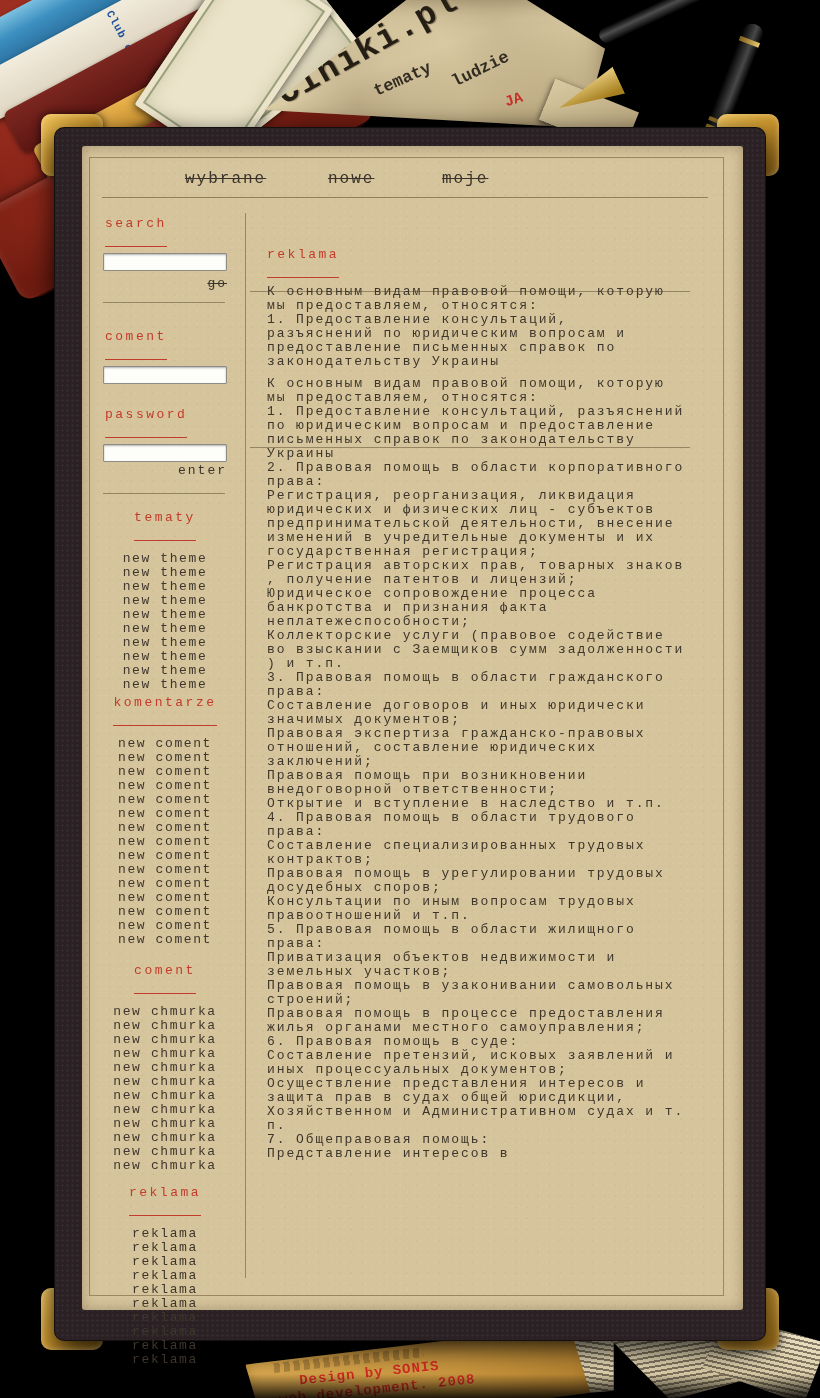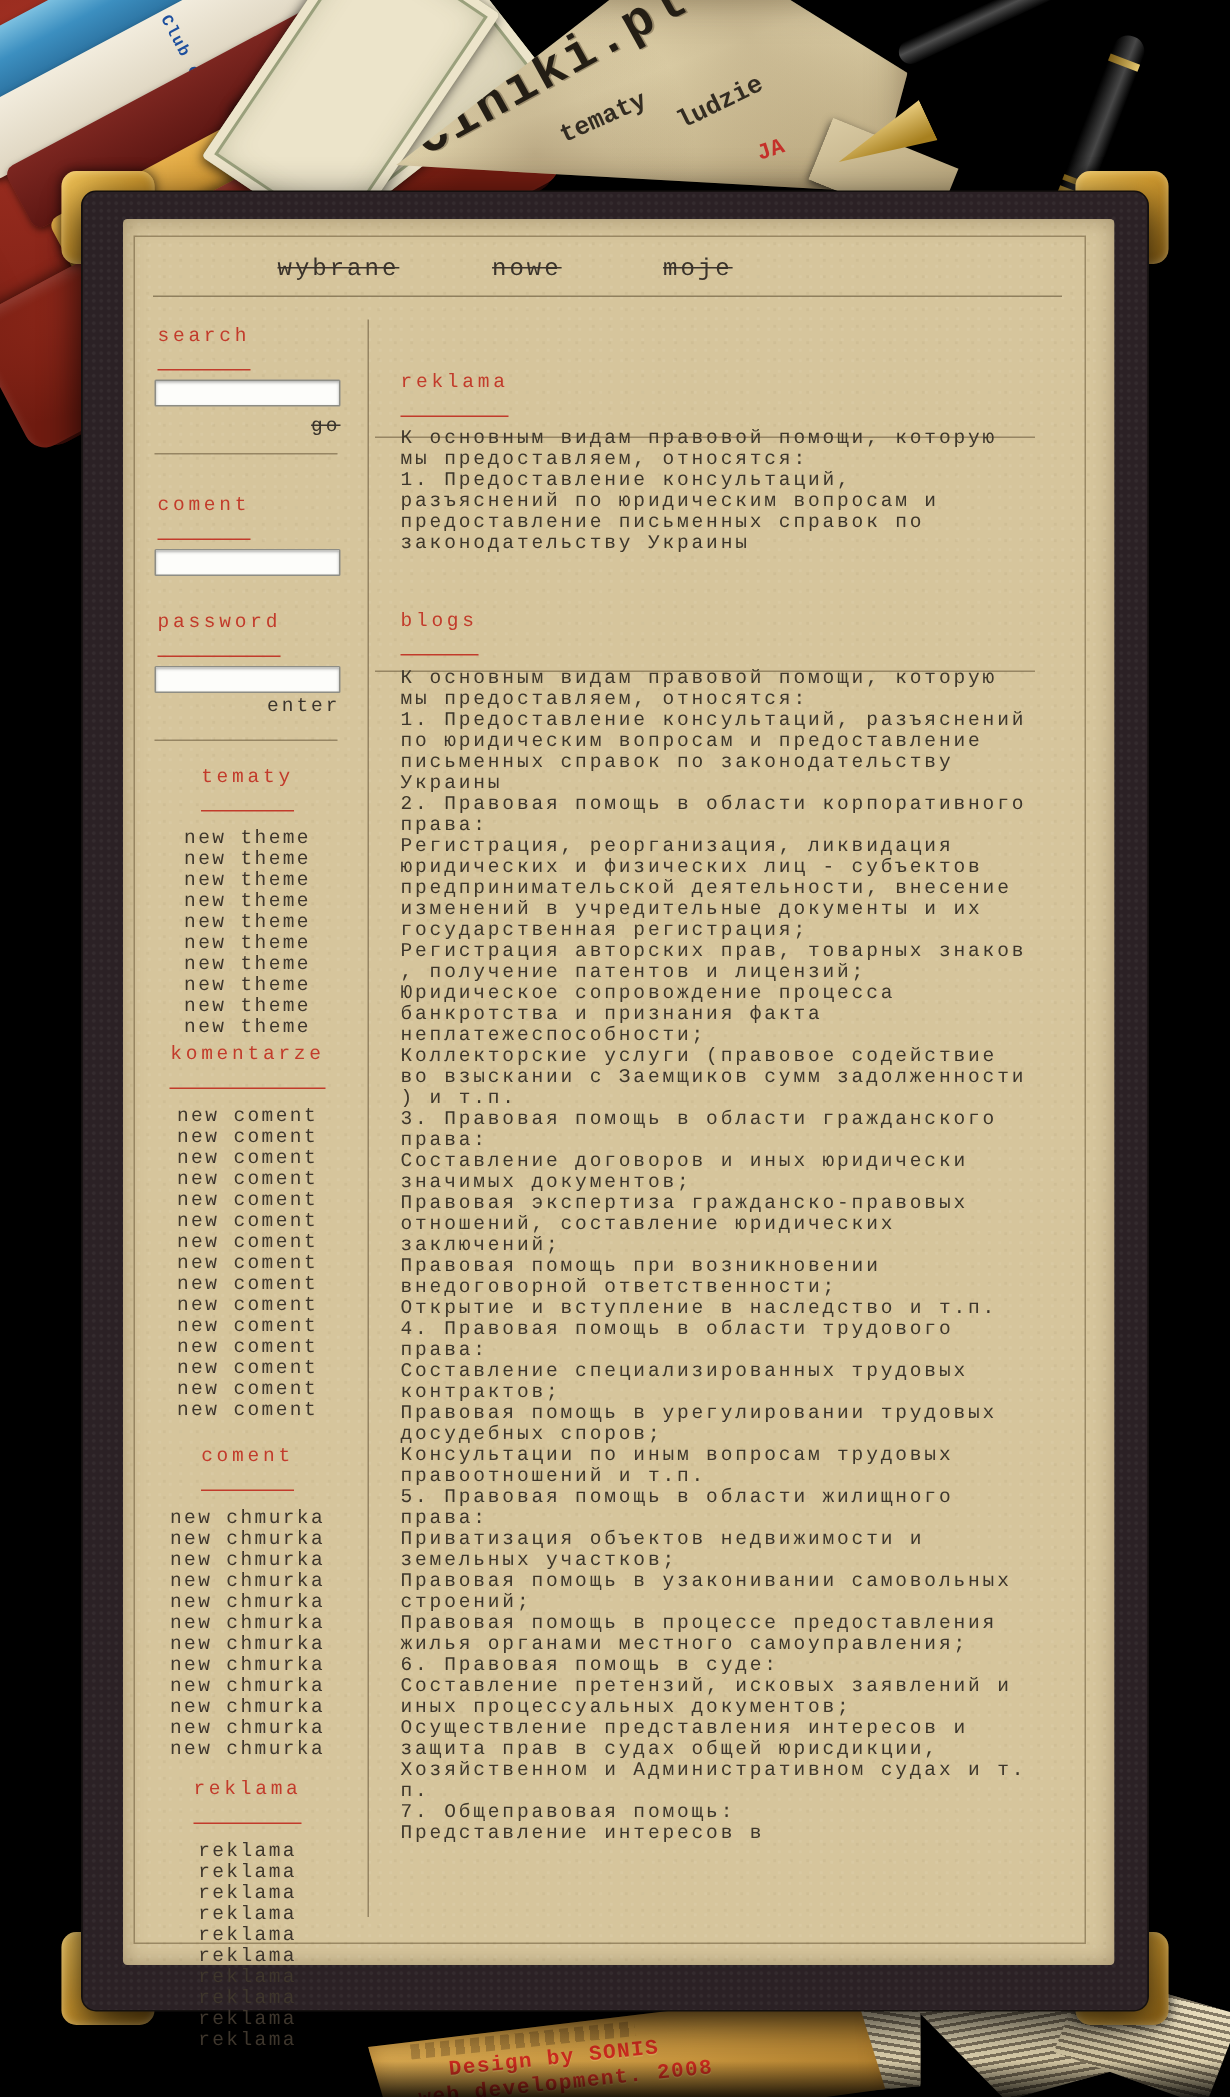--- a/index.html
+++ b/index.html
@@ -304,21 +304,20 @@
     <div class="maincol">
 
       <div class="blk-title"><span class="red-title">reklama</span></div>
       <div class="blk-text">К основным видам правовой помощи, которую
 мы предоставляем, относятся:
 1. Предоставление консультаций,
 разъяснений по юридическим вопросам и
 предоставление письменных справок по
 законодательству Украины</div>
 
-      <div class="blogs-title"><span class="red-title">blogs</span></div>
       <div class="blogs-text">К основным видам правовой помощи, которую
 мы предоставляем, относятся:
 1. Предоставление консультаций, разъяснений
 по юридическим вопросам и предоставление
 письменных справок по законодательству
 Украины
 2. Правовая помощь в области корпоративного
 права:
 Регистрация, реорганизация, ликвидация
 юридических и физических лиц - субъектов

